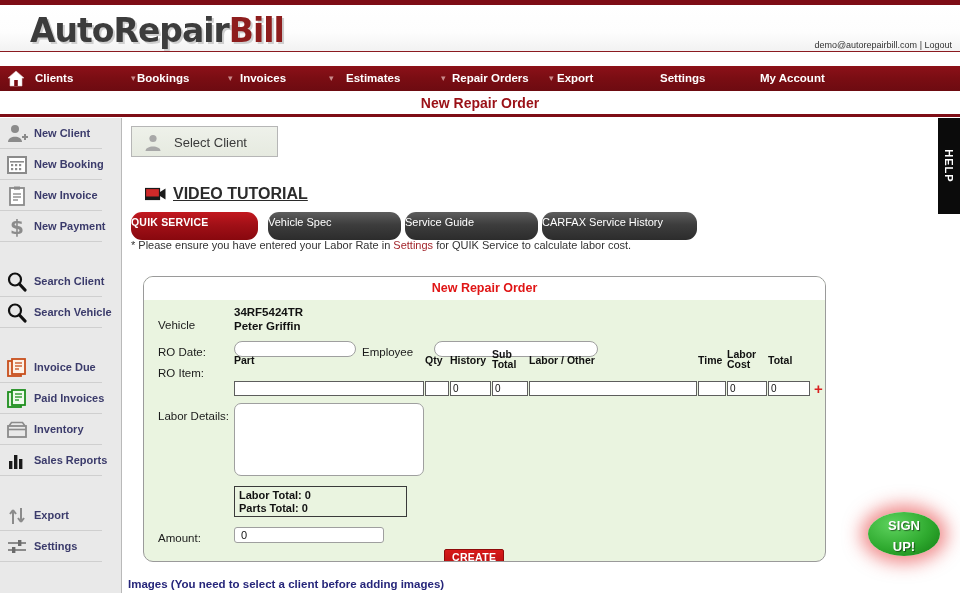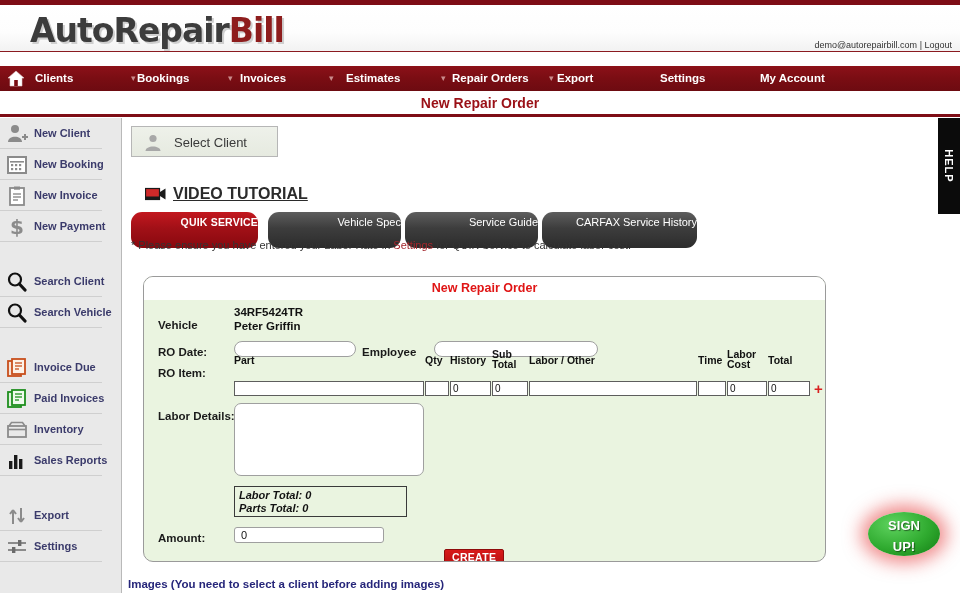--- a/index.html
+++ b/index.html
@@ -104,22 +104,22 @@
   #video-row { position:absolute; left:22px; top:68px; height:18px; }
   #video-row .cam { position:absolute; left:0; top:1px; width:22px; height:14px; }
   #video-row .vt-label {
     position:absolute; left:28px; top:0; line-height:16px;
     font-size:16px; font-weight:bold; color:#2b2b2b;
     text-decoration:underline; cursor:pointer; white-space:nowrap;
   }
 
   #tabs { position:absolute; left:8px; top:94px; height:22px; }
   .tab {
-    position:absolute; top:0; height:36px; line-height:21px;
-    border-radius:11px; text-align:right;
+    position:absolute; top:0; height:28px; line-height:21px;
+    border-radius:11px; text-align:left;
     font-size:11px; color:#ffffff; cursor:pointer;
     white-space:nowrap;
   }
   .tab.active {
     background: linear-gradient(to bottom,#c3181f 0%, #a11017 45%, #88080e 100%);
     font-weight:bold; font-size:10.5px; letter-spacing:.2px;
   }
   .tab.idle {
     background: linear-gradient(to bottom,#5e5e5e 0%, #3d3d3d 45%, #2c2c2c 100%);
   }
@@ -135,21 +135,21 @@
     position:absolute; left:20px; top:158px; width:683px; height:286px;
     border:1px solid #9a9a9a; border-radius:10px;
     background:#eaf4e0; overflow:hidden;
   }
   #panel-head {
     position:absolute; left:0; top:0; width:100%; height:23px;
     background:#ffffff; text-align:center; line-height:22px;
     color:#e01515; font-weight:bold; font-size:12.5px;
   }
   .flabel {
-    position:absolute; font-size:11.5px; font-weight:bold; color:#1a1a1a;
+    position:absolute; font-size:11.5px; font-weight:normal; color:#1a1a1a;
     white-space:nowrap;
   }
   .fval { position:absolute; font-size:11.5px; font-weight:bold; color:#111; white-space:nowrap; }
 
   .inp {
     position:absolute; background:#fff; border:1px solid #9f9f9f;
     border-radius:9px; height:16px; font-size:11px;
     font-family:"Liberation Sans", sans-serif; padding:0 6px; color:#111;
   }
   .cellinp {
@@ -167,21 +167,20 @@
   }
   #labor-details {
     position:absolute; background:#fff; border:1px solid #9f9f9f;
     border-radius:7px; resize:none; font-size:11px;
     font-family:"Liberation Sans", sans-serif; padding:3px;
   }
   #totals-box {
     position:absolute; background:#eaf4e0; border:1px solid #3a3a3a;
     font-size:11px; font-weight:bold; color:#111; padding:2px 4px;
     line-height:13px;
-    font-style:italic;
   }
   #create-btn {
     position:absolute; background: linear-gradient(to bottom,#d81a1a 0%, #b81010 100%);
     color:#fff; font-weight:bold; font-size:10.5px; letter-spacing:.3px;
     border:1px solid #8e0b0b; padding:1px 7px 2px 7px; cursor:pointer;
     border-radius:2px;
   }
 
   #images-note {
     position:absolute; left:128px; top:578px;

